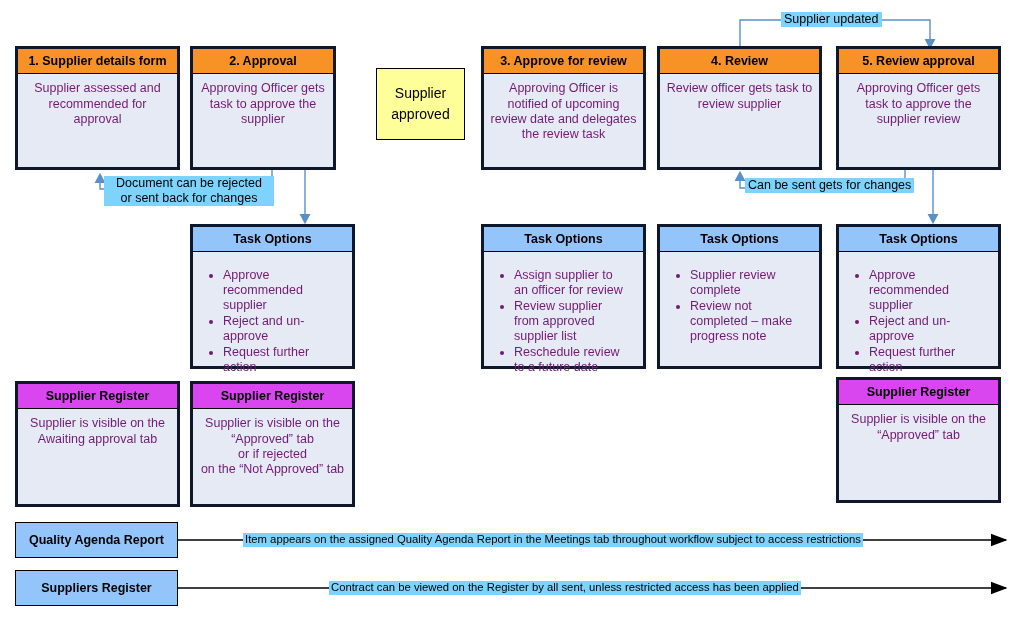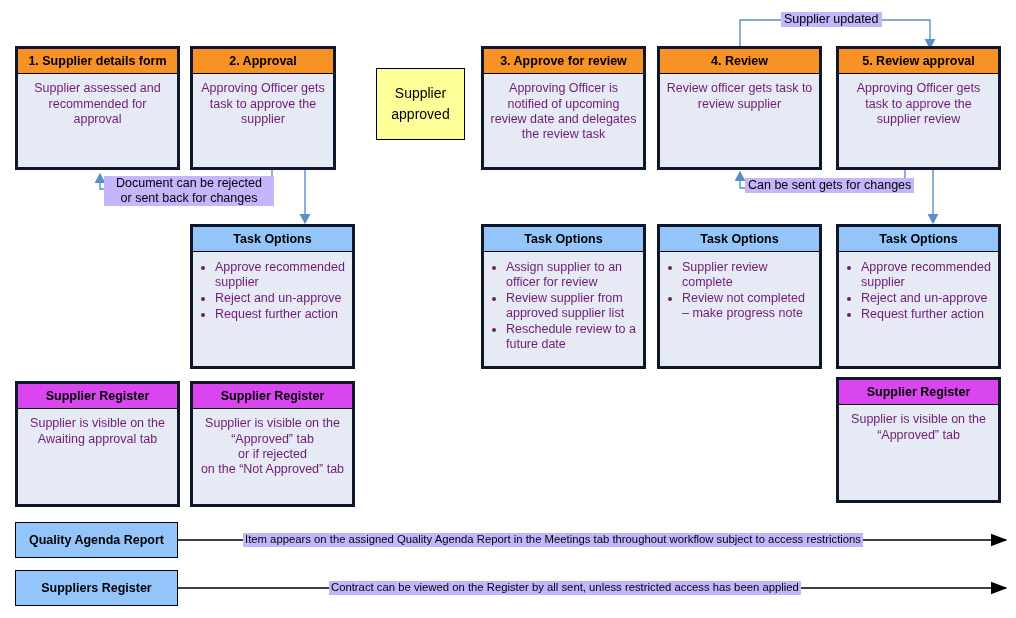--- a/index.html
+++ b/index.html
@@ -46,21 +46,21 @@
     font-size: 12.5px;
     line-height: 1.22;
     padding: 7px 6px 4px 6px;
     color: #701a75;
   }
   .box .body.left {
     text-align: left;
     padding: 8px 6px 4px 4px;
   }
   .box .body ul {
-    margin: 0;
+    margin: 8px;
     padding: 0 0 0 18px;
     list-style: disc outside;
   }
   .box .body ul li {
     margin: 0 0 1px 0;
     line-height: 1.2;
     font-size: 12.5px;
   }
 
   
@@ -100,21 +100,21 @@
     height: 618px;
     pointer-events: none;
   }
 
   
   .wire-label {
     position: absolute;
     font-size: 12.5px;
     line-height: 1.2;
     color: #000;
-    background: #c4b5fd;
+    background: #7dd3fc;
     white-space: nowrap;
   }
   .wire-label.two {
     text-align: center;
     white-space: normal;
   }
 </style>
 </head>
 <body>
 

